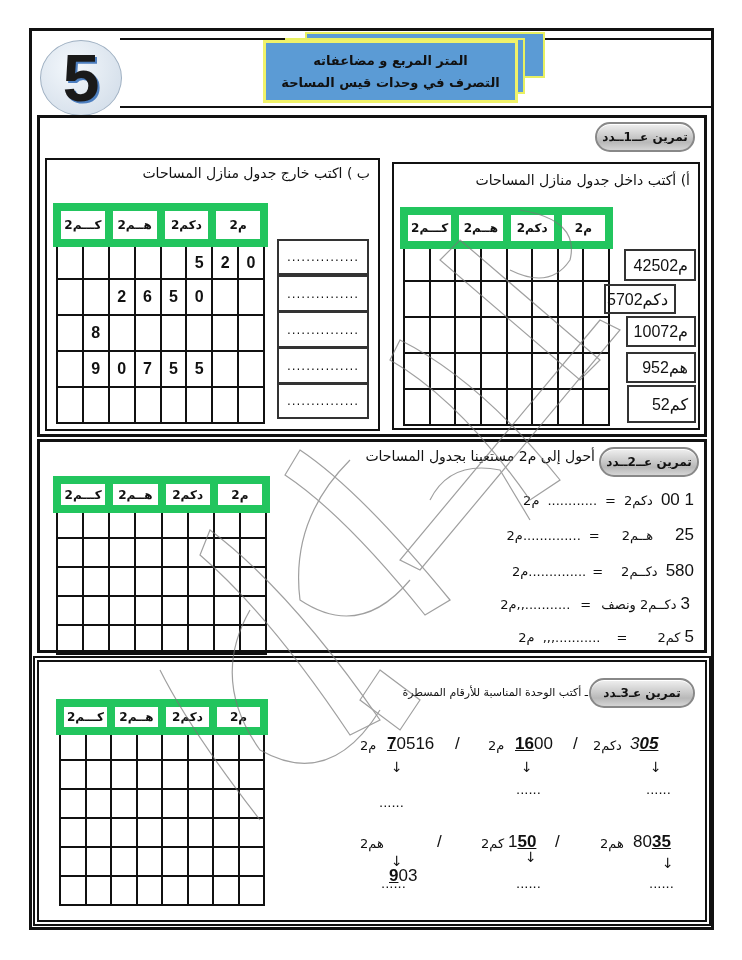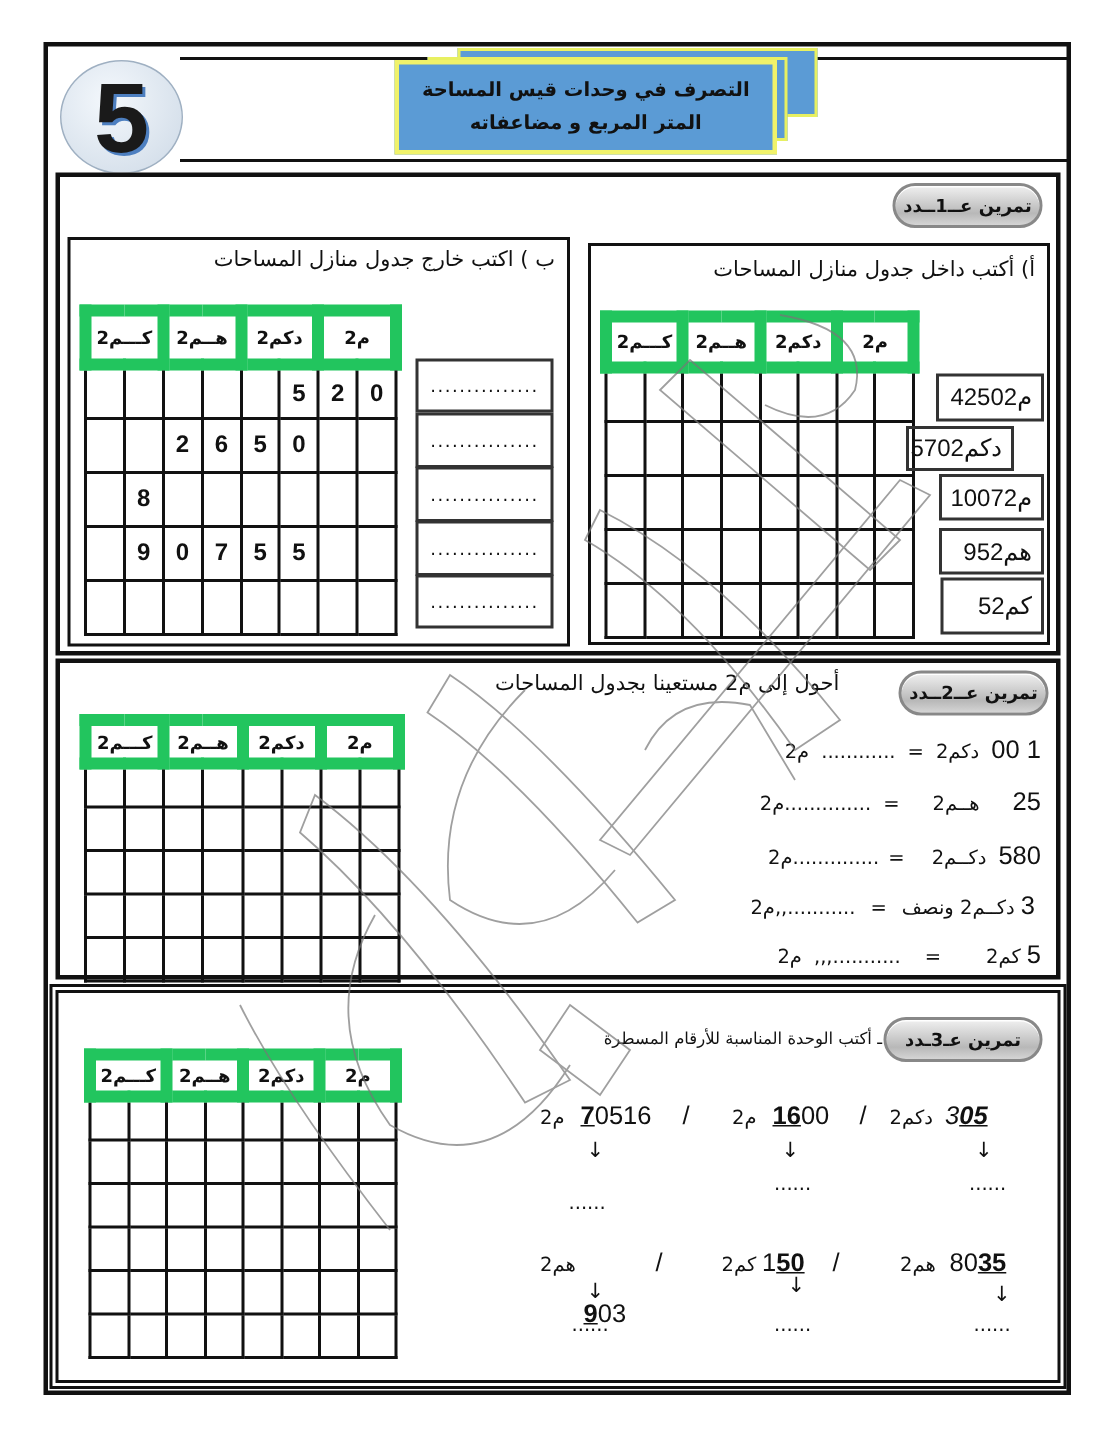--- a/index.html
+++ b/index.html
@@ -34,22 +34,22 @@
 <div class="abs outer"></div>
 
 <div class="abs badge5">
     <span>5</span>
   </div>
 <div class="abs hline" style="left:120px;top:38px;width:594px;"></div>
 <div class="abs hline" style="left:120px;top:106px;width:594px;"></div>
 <div class="abs banner-back2"></div>
 <div class="abs banner-back1"></div>
 <div class="abs banner">
+  <div>المتر المربع و مضاعفاته</div>
   <div>التصرف في وحدات قيس المساحة</div>
-  <div>المتر المربع و مضاعفاته</div>
 </div>
 
 <div class="abs section" style="left:37px;top:115px;width:670px;height:322px;"></div>
 <div class="abs pill" style="left:595px;top:122px;width:100px;height:30px;">
     <span>تمرين عــ1ــدد</span>
   </div>
 
 <div class="abs box" style="left:392px;top:162px;width:308px;height:268px;"></div>
 <div class="abs txt rtl" style="left:400px;top:172px;width:290px;text-align:right;font-size:14px;">أ) أكتب داخل جدول منازل المساحات</div>
 
@@ -187,21 +187,21 @@
 <div class="abs dotbox" style="left:277px;top:239px;width:92px;height:36px;">...............</div>
 <div class="abs dotbox" style="left:277px;top:275px;width:92px;height:37px;">...............</div>
 <div class="abs dotbox" style="left:277px;top:311px;width:92px;height:37px;">...............</div>
 <div class="abs dotbox" style="left:277px;top:347px;width:92px;height:37px;">...............</div>
 <div class="abs dotbox" style="left:277px;top:383px;width:92px;height:36px;">...............</div>
 
 <div class="abs section" style="left:37px;top:439px;width:670px;height:214px;"></div>
 <div class="abs pill" style="left:599px;top:447px;width:100px;height:30px;">
     <span>تمرين عــ2ــدد</span>
   </div>
-<div class="abs txt rtl" style="left:330px;top:448px;width:265px;text-align:left;font-size:14px;">أحول  إلى م2 مستعينا بجدول المساحات</div>
+<div class="abs txt rtl" style="left:330px;top:448px;width:265px;text-align:right;font-size:14px;">أحول  إلى م2 مستعينا بجدول المساحات</div>
 
 <table class="grid" style="left:53px;top:476px;width:217px;">
   <tbody>
       <tr style="height:29px;">
     <th colspan="2">كـــم2</th>
     <th colspan="2">هــم2</th>
     <th colspan="2">دكم2</th>
     <th colspan="2">م2</th>
   </tr>
   <tr style="height:29px;">

